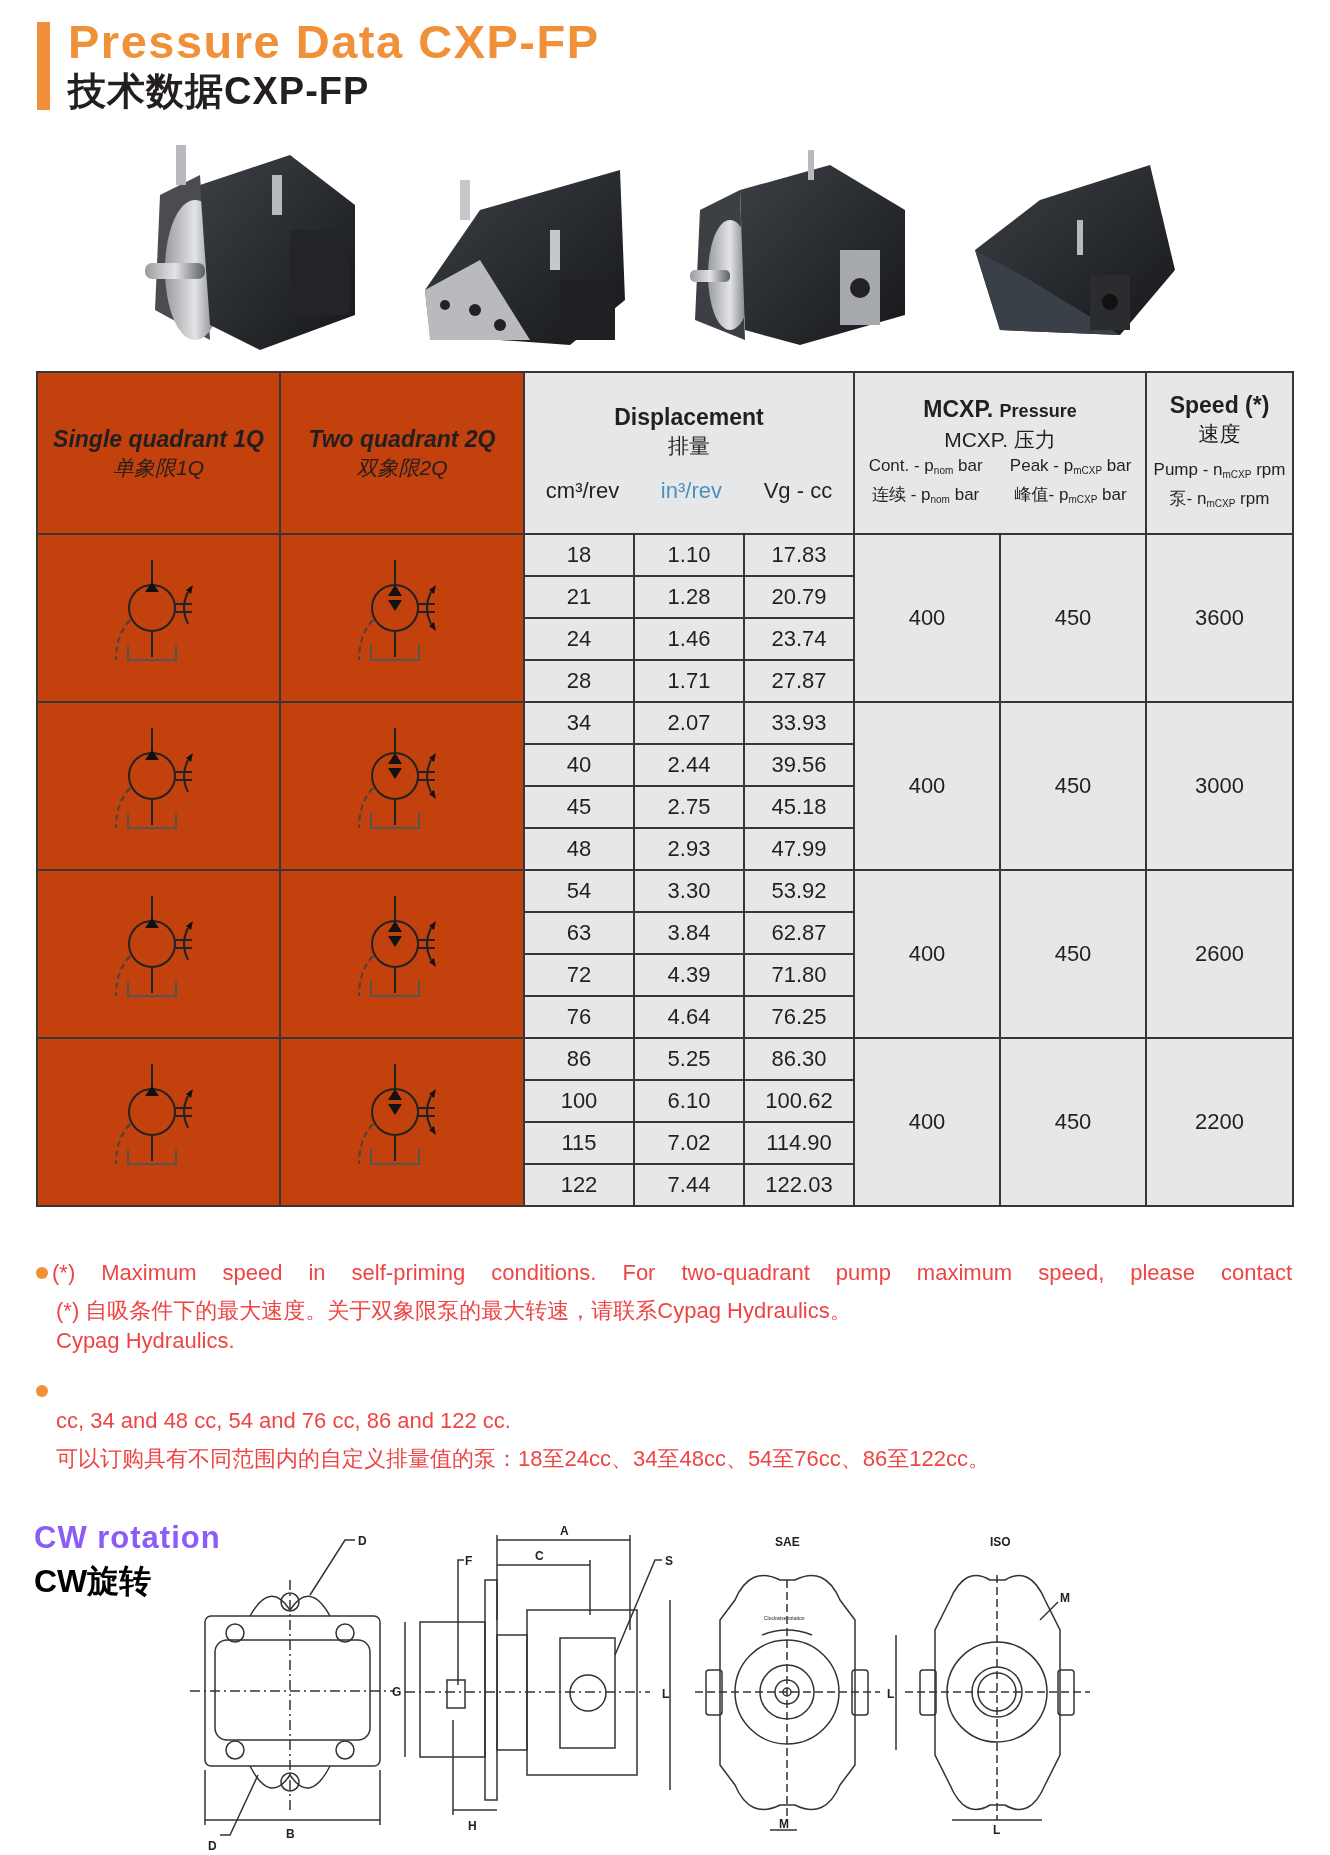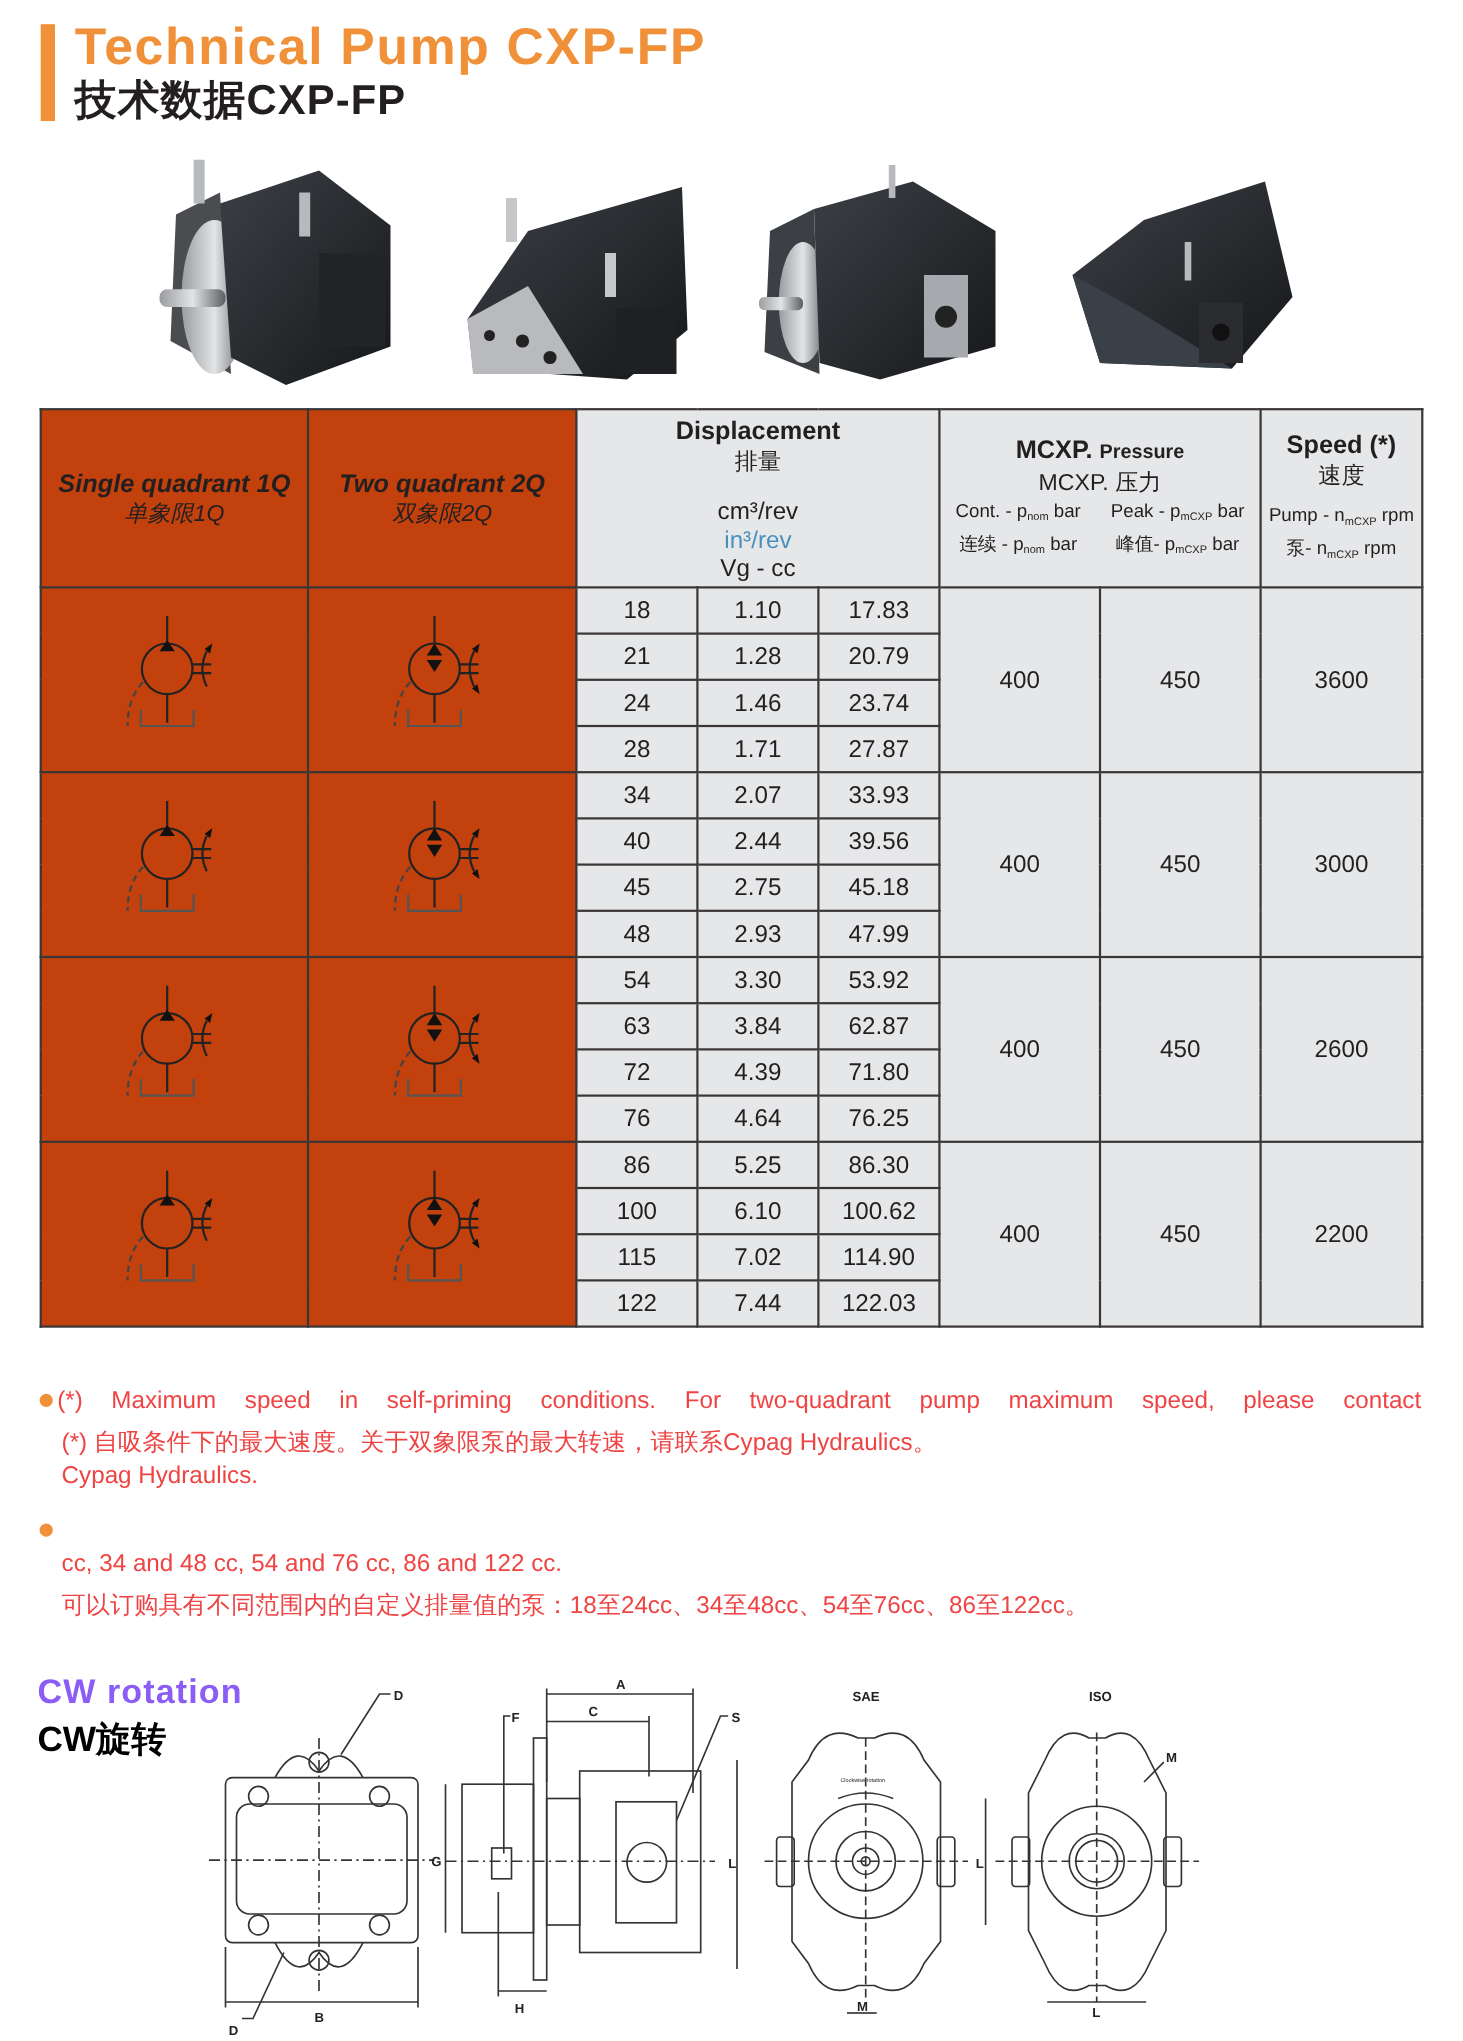--- a/index.html
+++ b/index.html
@@ -16,37 +16,37 @@
   table.spec td { border:2px solid #3a3536; padding:0; text-align:center; vertical-align:middle; font-size:22px; color:#231f20; }
   .gray { background:#e6e7e8; }
   .white { background:#c2410c;font-style:italic; }
   .hdr-big { font-size:23px; font-weight:bold; line-height:30px; }
   .hdr-zh { font-size:21px; line-height:28px; }
   .hdr-small { font-size:17px; line-height:24px; white-space:nowrap; }
   .sub { font-size:10px; vertical-align:-3px; }
   .blue { color:#4a90bd; }
   .data-row td { height:40px; }
   .dashed-top td.dcell { border-top:2px dashed #3a3536; }
-  .unit-row { display:flex; justify-content:space-around; font-size:22px; margin-top:18px;flex-direction:column; }
+  .unit-row { display:flex; justify-content:space-around; font-size:22px; margin-top:18px; }
   .pressure-sub { display:flex; justify-content:space-around; }
 
   .note { position:absolute; left:36px; width:1256px; font-size:22px; line-height:30px; color:#ef4444; }
   .bullet { display:inline-block; width:12px; height:12px; border-radius:50%; background:#f0913a; margin-right:4px; vertical-align:1px; }
   .note .indent { padding-left:20px; }
   .justify { text-align:justify; text-align-last:justify; }
 
   .cw-en { left:34px; top:1520px; font-size:31px; font-weight:bold; color:#8b5cf6; letter-spacing:1px; }
   .cw-zh { left:34px; top:1560px; font-size:32px; font-weight:bold; color:#000000; }
   svg text { font-family:"Liberation Sans", sans-serif; }
 </style>
 </head>
 <body>
 
 <div class="abs orange-bar"></div>
-<div class="abs title-en">Technical Pump CXP-FP</div>
+<div class="abs title-en">Pressure Data CXP-FP</div>
 <div class="abs title-zh">技术数据CXP-FP</div>
 
 <svg class="pump" style="left:140px;top:145px" width="230" height="210">
   <defs>
     <linearGradient id="gm" x1="0" x2="1">
         <stop offset="0" stop-color="#9a9c9f"></stop>
         <stop offset="0.5" stop-color="#e3e4e6"></stop>
         <stop offset="1" stop-color="#5b5e62"></stop>
       </linearGradient>
     <linearGradient id="gb" x1="0" x2="1" y1="0" y2="1">

